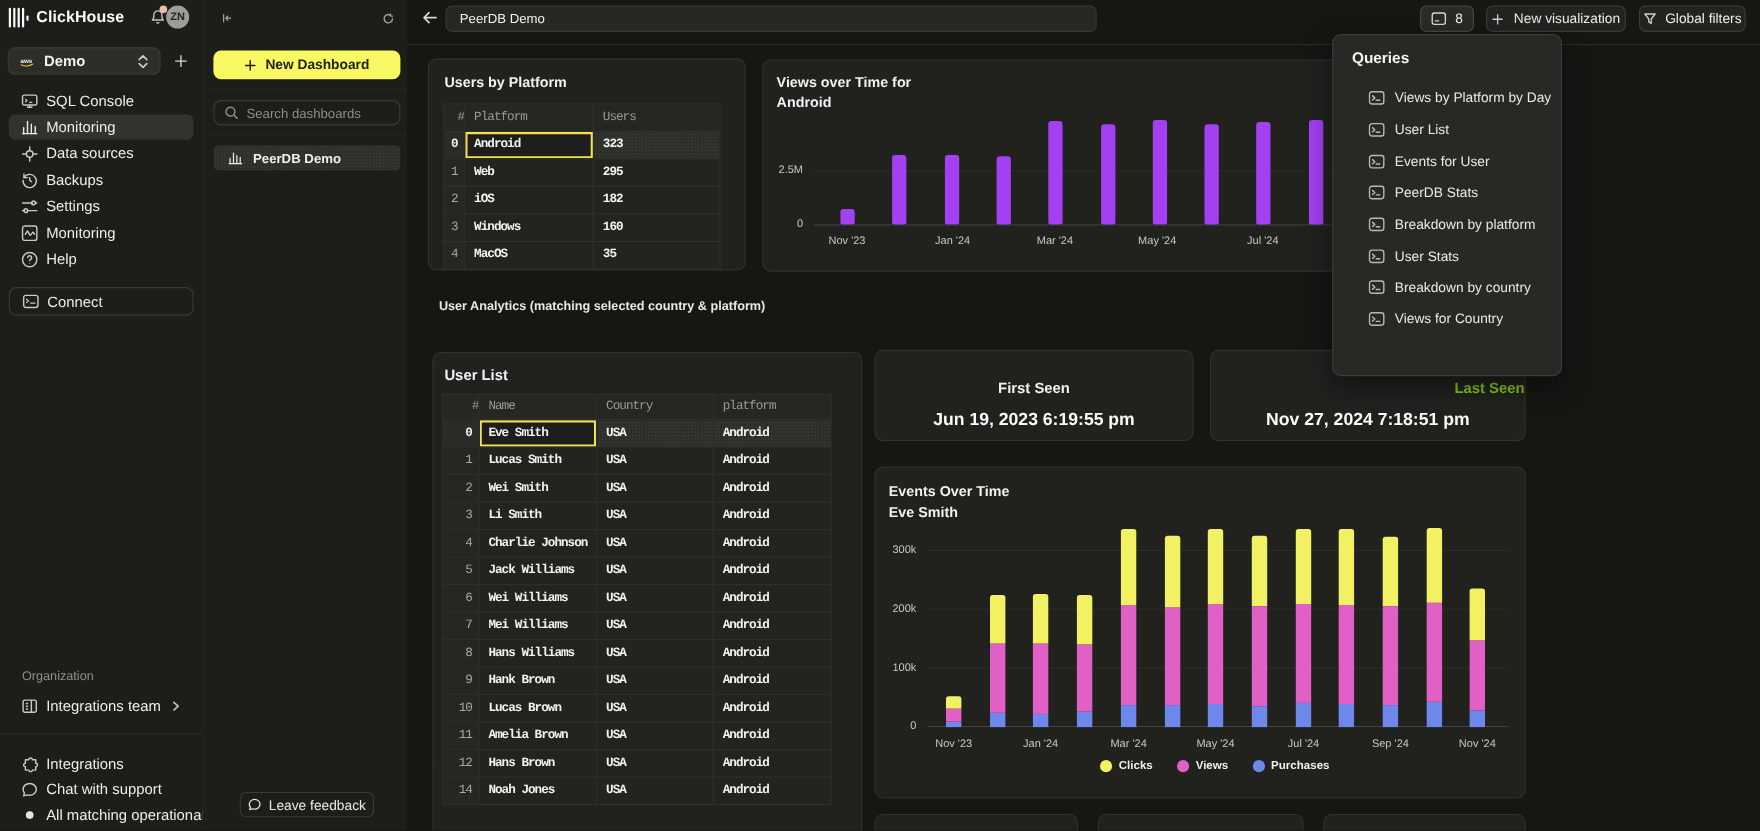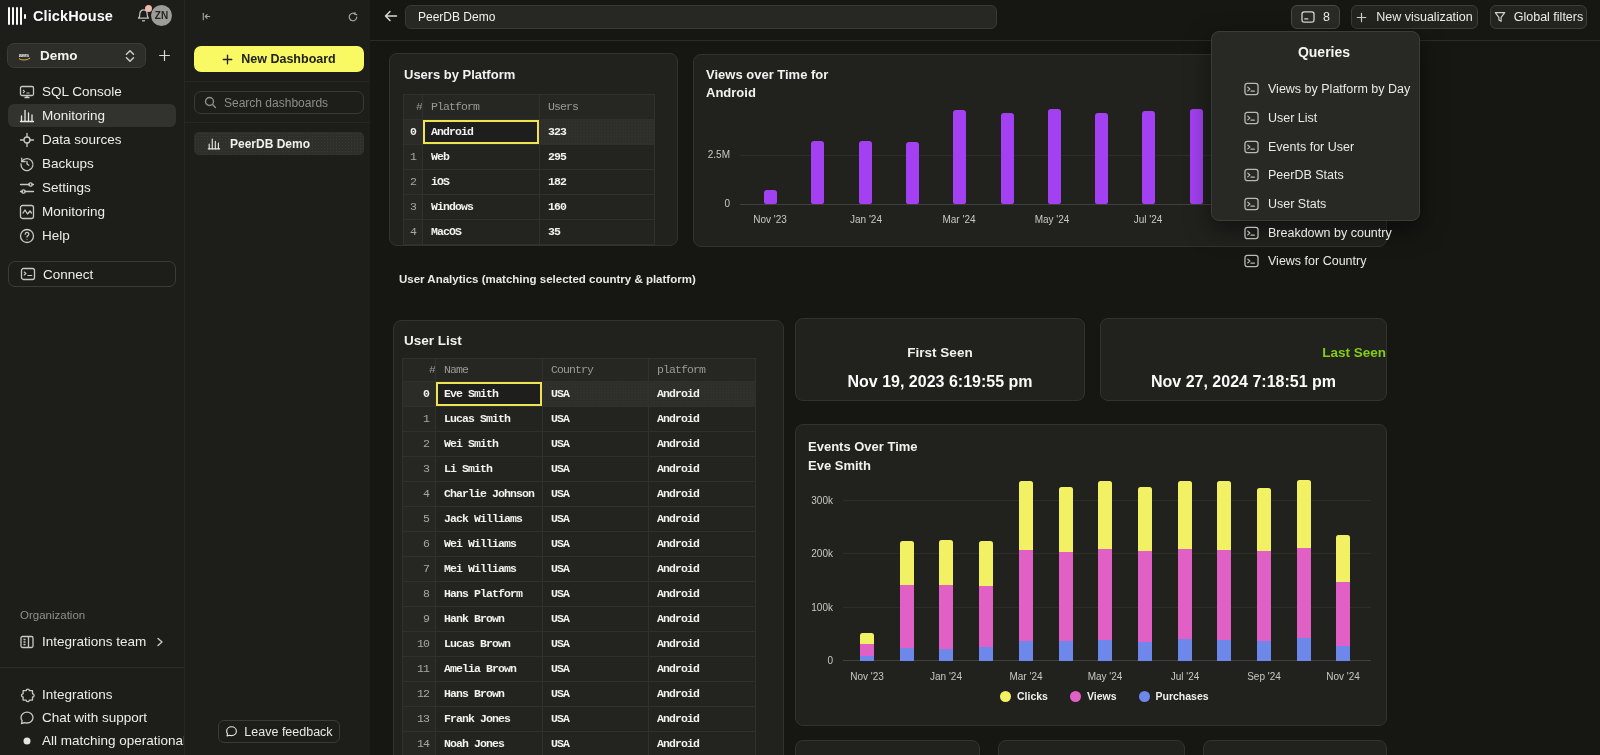--- a/index.html
+++ b/index.html
@@ -75,21 +75,21 @@
 
 
 .pbar { position:absolute; width:13px; background:#a340f2; border-radius:3px 3px 2px 2px; }
 .ebar { position:absolute; width:14px; }
 .gline { position:absolute; border-top:1px solid #2c2c28; }
 .axline { position:absolute; border-top:1px solid #41413c; }
 .ylab { position:absolute; font-size:10px; color:#c8c8c4; text-align:right; width:30px; }
 .xlab { position:absolute; font-size:10px; color:#c8c8c4; transform:translateX(-50%); }
 
 
-#qpanel { position:absolute; left:1211px; top:31px; width:209px; height:190px; background:#282825; border:1px solid #3b3b37; border-radius:8px; box-shadow:0 8px 24px rgba(0,0,0,0.5); z-index:50;text-align:center; }
+#qpanel { position:absolute; left:1211px; top:31px; width:209px; height:311px; background:#282825; border:1px solid #3b3b37; border-radius:8px; box-shadow:0 8px 24px rgba(0,0,0,0.5); z-index:50; }
 #qpanel h3 { margin:12px 0 0 17px; font-size:14px; font-weight:700; color:#f4f4f2; }
 .qitem { display:flex; align-items:center; height:28.7px; margin-left:32px; }
 .qitem svg { flex:0 0 auto; }
 .qitem span { margin-left:9px; font-size:12.5px; color:#e9e9e5; white-space:nowrap; }
 </style></head>
 <body>
 
 <div id="sidebar" class="abs">
   <div class="logobar" style="left:8px;top:7px;height:18px"></div>
   <div class="logobar" style="left:12px;top:7px;height:18px"></div>
@@ -398,21 +398,21 @@
           <td>Android</td>
         </tr>
 <tr>
           <td class="idx">7</td>
           <td>Mei Williams</td>
           <td>USA</td>
           <td>Android</td>
         </tr>
 <tr>
           <td class="idx">8</td>
-          <td>Hans Platform</td>
+          <td>Hans Williams</td>
           <td>USA</td>
           <td>Android</td>
         </tr>
 <tr>
           <td class="idx">9</td>
           <td>Hank Brown</td>
           <td>USA</td>
           <td>Android</td>
         </tr>
 <tr>
@@ -427,38 +427,32 @@
           <td>USA</td>
           <td>Android</td>
         </tr>
 <tr>
           <td class="idx">12</td>
           <td>Hans Brown</td>
           <td>USA</td>
           <td>Android</td>
         </tr>
 <tr>
-          <td class="idx">13</td>
-          <td>Frank Jones</td>
-          <td>USA</td>
-          <td>Android</td>
-        </tr>
-<tr>
           <td class="idx">14</td>
           <td>Noah Jones</td>
           <td>USA</td>
           <td>Android</td>
         </tr>
   </tbody>
     </table>
 </div>
 
 <div class="card" style="left:795px;top:318px;width:290px;height:83px">
   <div style="position:absolute;left:0;top:26px;width:100%;text-align:center;font-size:13.5px;font-weight:600;color:#f0f0ee">First Seen</div>
-  <div style="position:absolute;left:0;top:54px;width:100%;text-align:center;font-size:16px;font-weight:700;color:#fafaf8">Nov 19, 2023 6:19:55 pm</div>
+  <div style="position:absolute;left:0;top:54px;width:100%;text-align:center;font-size:16px;font-weight:700;color:#fafaf8">Jun 19, 2023 6:19:55 pm</div>
 </div>
 <div class="card" style="left:1100px;top:318px;width:287px;height:83px">
   <div style="position:absolute;left:0;top:26px;width:100%;text-align:right;font-size:13.5px;font-weight:600;color:#84cc16">Last Seen</div>
   <div style="position:absolute;left:0;top:54px;width:100%;text-align:center;font-size:16px;font-weight:700;color:#fafaf8">Nov 27, 2024 7:18:51 pm</div>
 </div>
 
 <div class="card" style="left:795px;top:424px;width:592px;height:302px">
   <div class="cardtitle" style="position:absolute;left:12px;top:12px;line-height:19px">Events Over Time<br><span style="font-weight:700">Eve Smith</span></div>
 </div>
 <div class="abs" style="left:0;top:0;width:1600px;height:755px;pointer-events:none">
@@ -561,20 +555,28 @@
           <path d="M7.5 9.8h3.5" stroke-linecap="round"></path>
         </svg>
         <span>PeerDB Stats</span>
       </div>
 <div class="qitem">
         <svg width="15" height="14" viewBox="0 0 16 15" fill="none" stroke="#b8b8b4" stroke-width="1.4">
           <rect x="1" y="1.5" width="14" height="12" rx="2.5"></rect>
           <path d="M4 5.5l2.2 2-2.2 2" stroke-linecap="round" stroke-linejoin="round"></path>
           <path d="M7.5 9.8h3.5" stroke-linecap="round"></path>
         </svg>
+        <span>Breakdown by platform</span>
+      </div>
+<div class="qitem">
+        <svg width="15" height="14" viewBox="0 0 16 15" fill="none" stroke="#b8b8b4" stroke-width="1.4">
+          <rect x="1" y="1.5" width="14" height="12" rx="2.5"></rect>
+          <path d="M4 5.5l2.2 2-2.2 2" stroke-linecap="round" stroke-linejoin="round"></path>
+          <path d="M7.5 9.8h3.5" stroke-linecap="round"></path>
+        </svg>
         <span>User Stats</span>
       </div>
 <div class="qitem">
         <svg width="15" height="14" viewBox="0 0 16 15" fill="none" stroke="#b8b8b4" stroke-width="1.4">
           <rect x="1" y="1.5" width="14" height="12" rx="2.5"></rect>
           <path d="M4 5.5l2.2 2-2.2 2" stroke-linecap="round" stroke-linejoin="round"></path>
           <path d="M7.5 9.8h3.5" stroke-linecap="round"></path>
         </svg>
         <span>Breakdown by country</span>
       </div>

